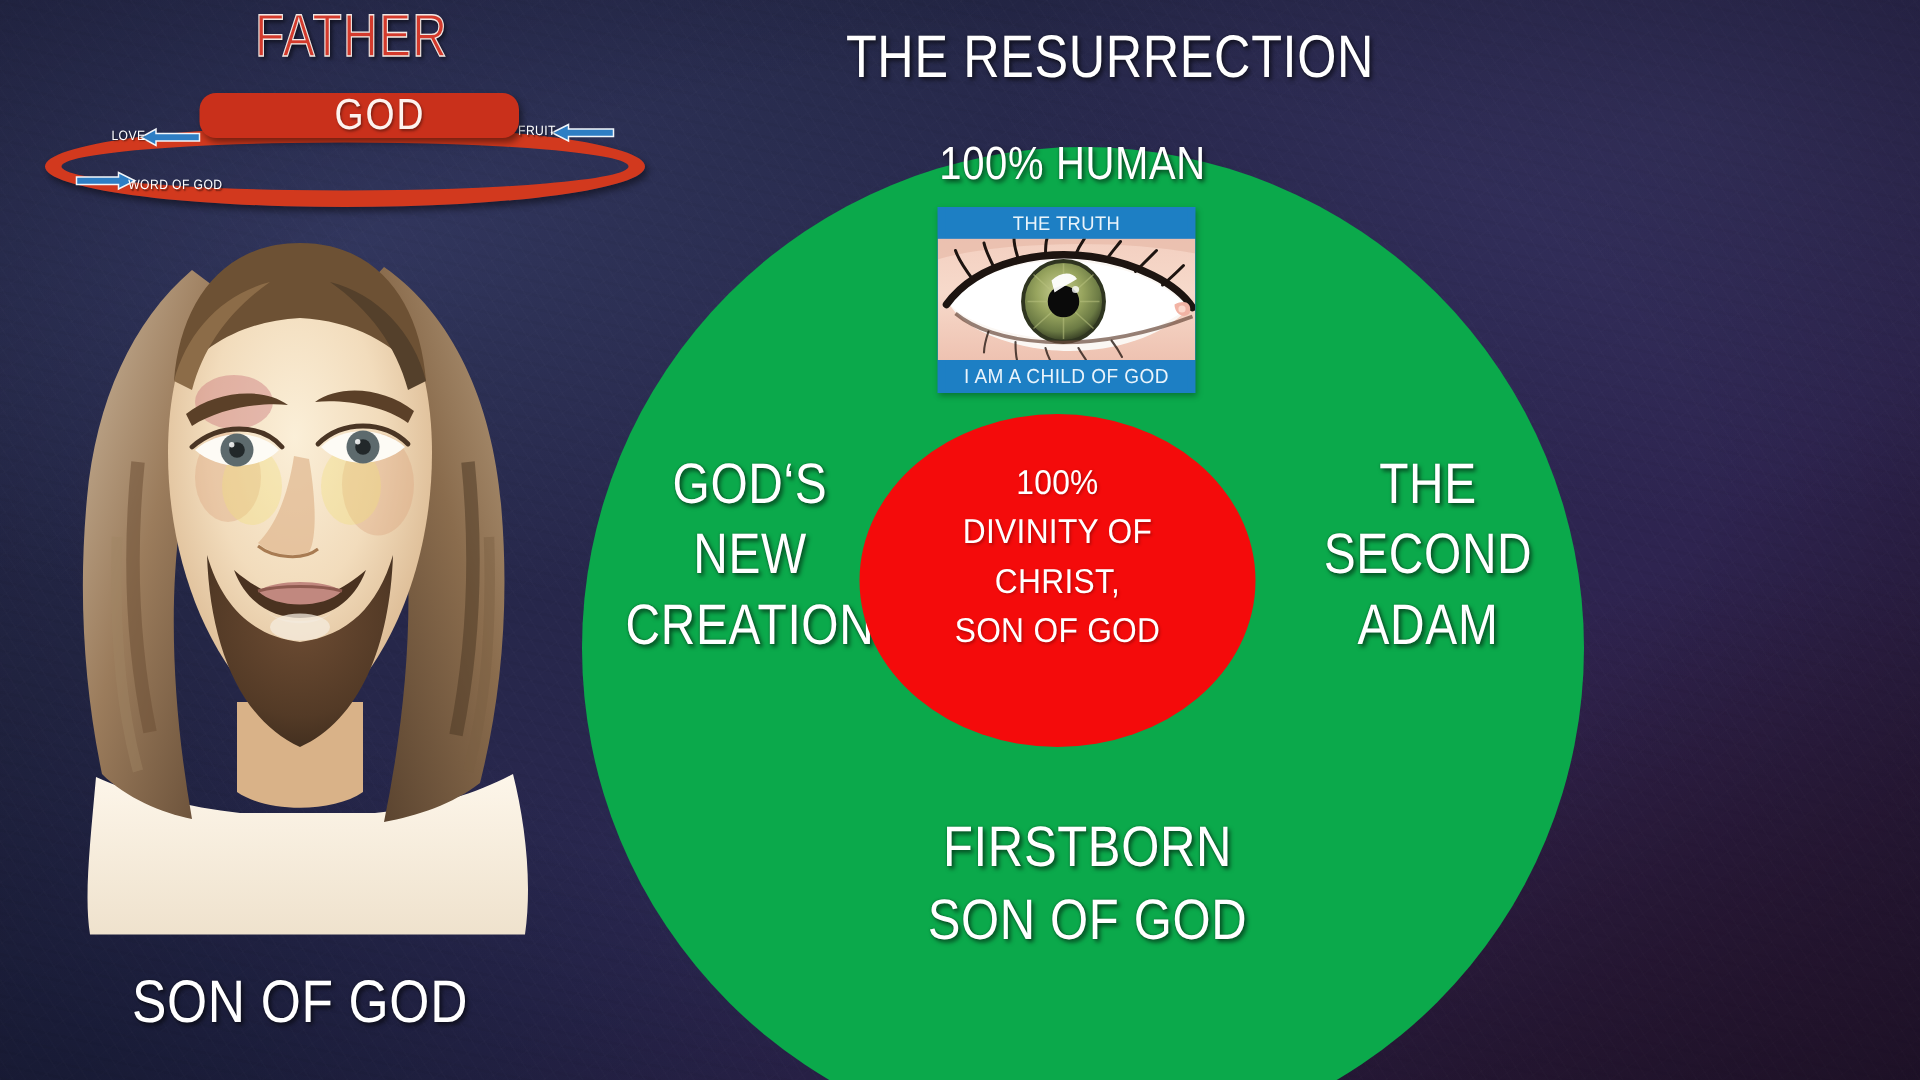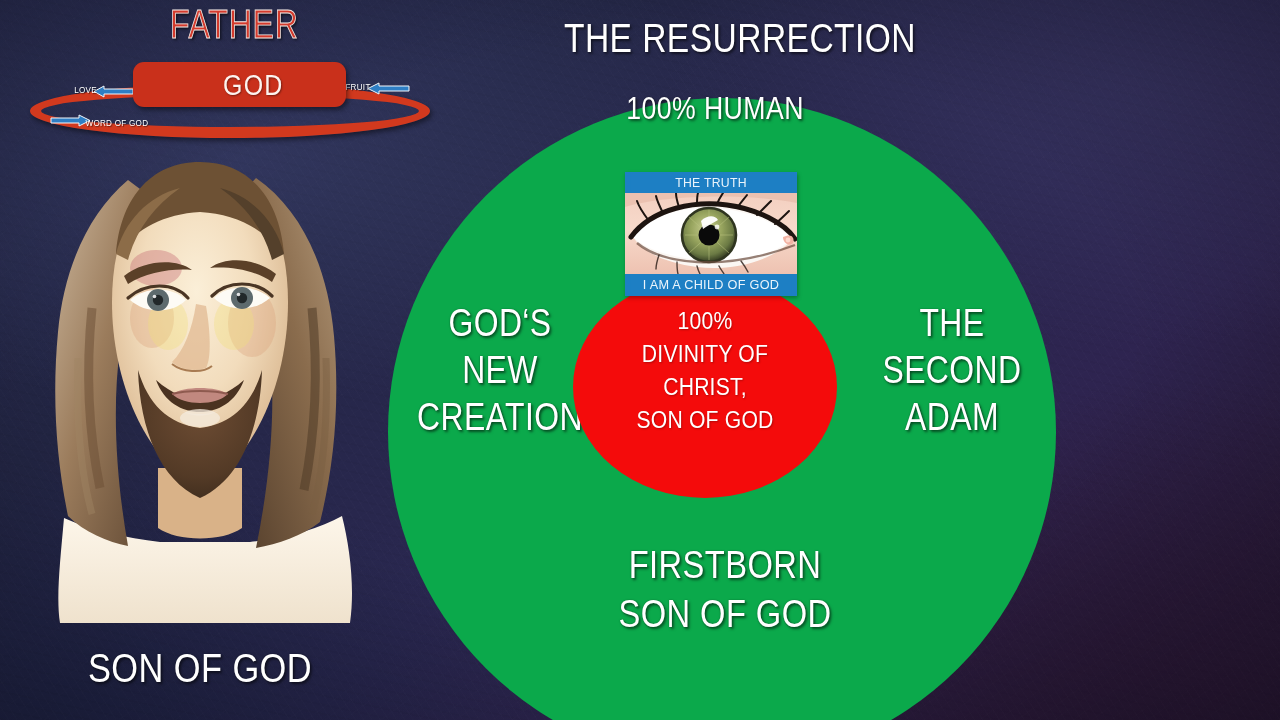--- a/index.html
+++ b/index.html
@@ -58,21 +58,21 @@
   }
 
   
   #ring {
     position:absolute; left:30px; top:84px; width:400px; height:54px;
     border:11px solid #d2391e;
     border-radius:50%;
     box-shadow:2px 3px 5px rgba(0,0,0,.45);
   }
   #godbox {
-    position:absolute; left:133px; top:62px; width:213px; height:45px;
+    position:absolute; left:133px; top:62px; width:213px; height:30px;
     background:#c9301b;
     border-radius:11px;
     box-shadow:2px 3px 5px rgba(0,0,0,.45);
     display:flex; align-items:center; justify-content:center;padding-left:28px;
   }
   #godbox .lbl {
     font-size:29px; line-height:30px; color:#fdf3ef;
     letter-spacing:1.5px; transform:scaleX(.86);
     text-shadow:1px 1px 2px rgba(0,0,0,.4);
   }
@@ -150,21 +150,20 @@
     text-shadow:1px 1px 2px rgba(0,0,0,.28);
     transform:scaleX(.92);
   }
 
   
   #eyecard {
     position:absolute; left:625px; top:138px; width:172px; height:124px;
     background:#1d7fc4;
     box-shadow:1px 2px 4px rgba(0,0,0,.3);
     overflow:hidden;
-    margin-top:34px;
   }
   #eye-top, #eye-bot {
     position:absolute; left:0; width:100%;
     background:#1d7fc4;
     color:#eaf4fb;
     text-align:center;
     font-size:13px; line-height:21px;
     letter-spacing:.3px;
     transform:scaleX(.94);
   }

